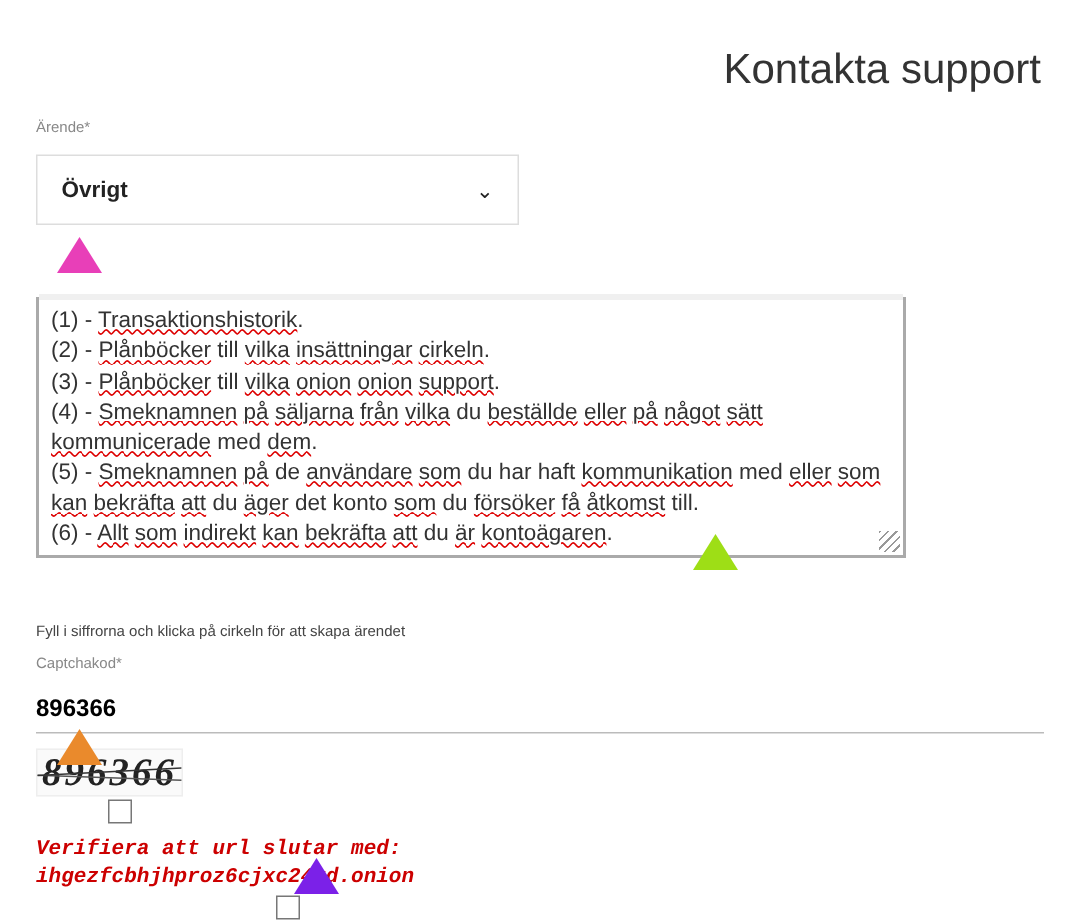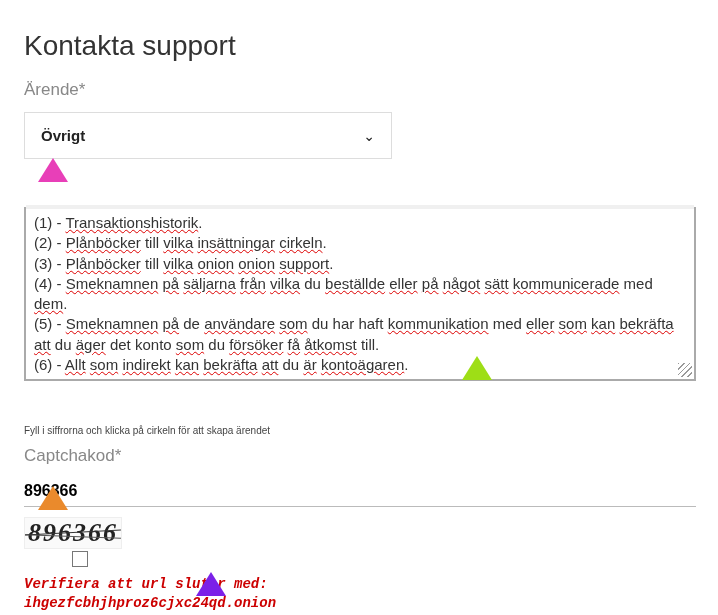--- a/index.html
+++ b/index.html
@@ -9,49 +9,50 @@
     font-family: "Segoe UI", Arial, sans-serif;
     background: #fff;
     color: #333;
     width: 718px;
   }
   .title {
     font-size: 28px;
     font-weight: 300;
     color: #333;
     margin: 6px 0 18px 0;
+    text-align: right;
   }
   .label {
-    font-size: 17px;
+    font-size: 10px;
     color: #888;
     margin-bottom: 12px;
   }
   .select-wrap {
     border: 1px solid #ddd;
-    width: 368px;
+    width: 322px;
     padding: 14px 16px;
     display: flex;
     align-items: center;
     justify-content: space-between;
     margin-bottom: 48px;
     cursor: pointer;
     gap: 39px;
   }
   .select-value {
     font-size: 15px;
     font-weight: 600;
     color: #222;
   }
   .chevron {
     font-size: 14px;
     color: #222;
   }
   .textarea-wrap {
     border: 2px solid #aaa;
-    width: 672px;
+    width: 580px;
     position: relative;
     margin-bottom: 44px;
     background: #fff;
   }
   .textarea-wrap::before {
     content: "";
     position: absolute;
     left: 0; right: 0; height: 4px; top: -4px;
     background: #f0f0f0;
   }

